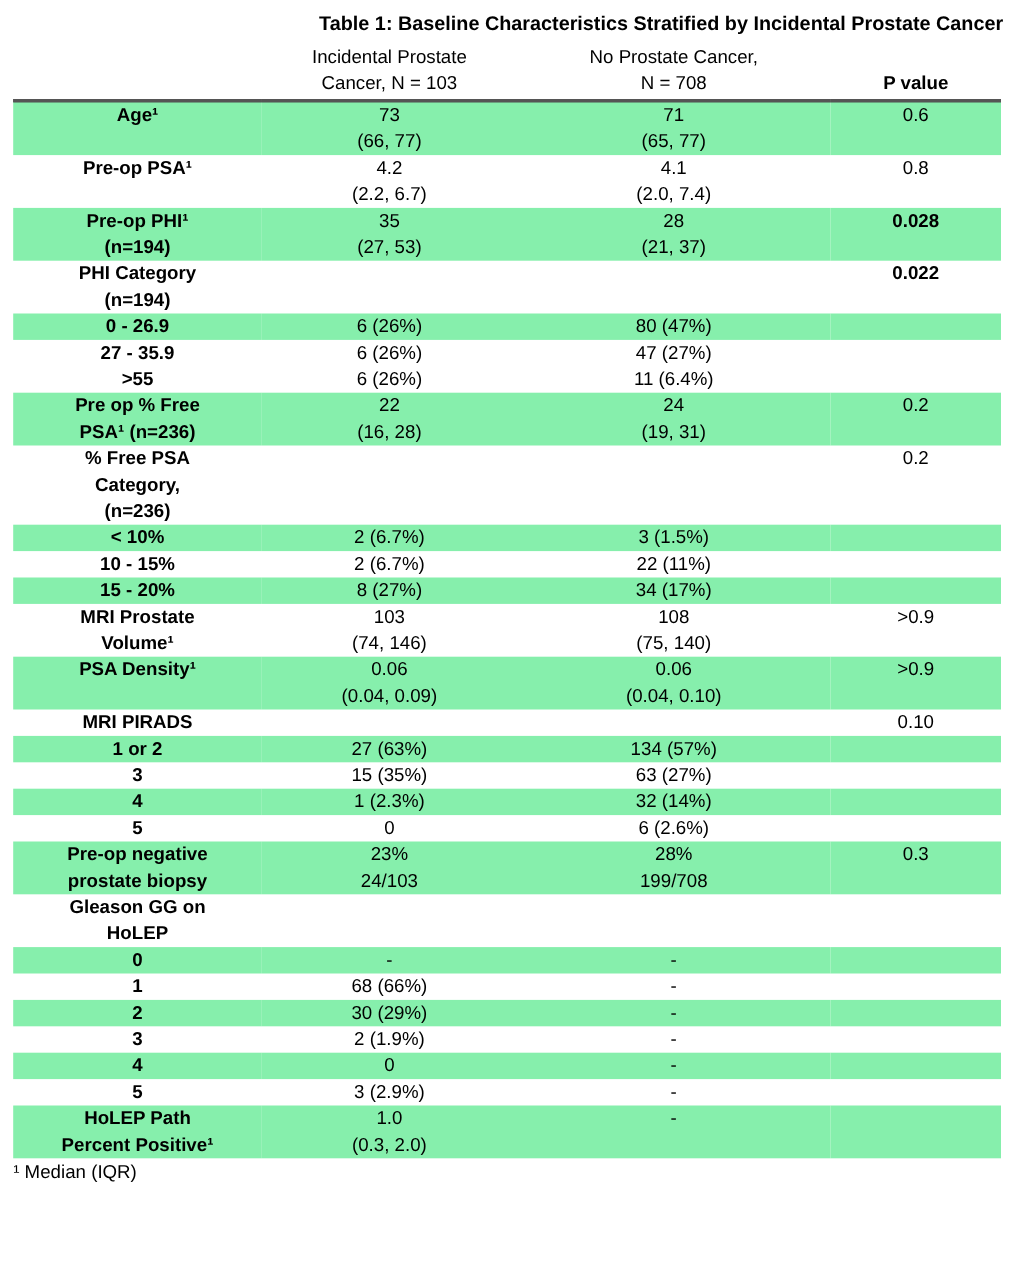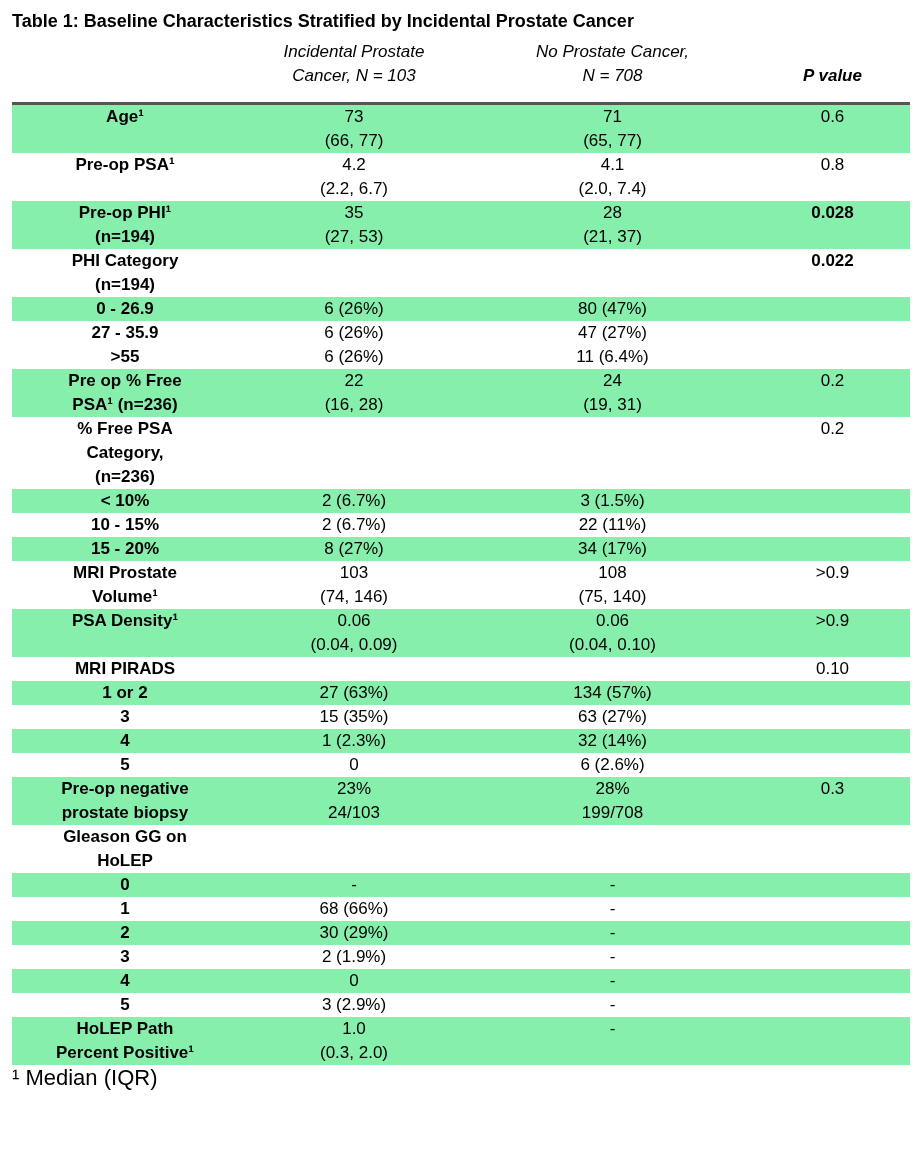--- a/index.html
+++ b/index.html
@@ -16,59 +16,59 @@
   }
   .page {
     padding: 8px 6px 0 10px;
   }
   .title {
     font-size: 18px;
     font-weight: bold;
     line-height: 22px;
     margin: 2px 0 8px 2px;
     letter-spacing: 0px;
+    text-align: right;
   }
   table.baseline {
     border-collapse: collapse;
     table-layout: fixed;
     width: 898px;
     margin-left: 2px;
   }
   col.c-label { width: 226px; }
   col.c-inc   { width: 232px; }
   col.c-noc   { width: 285px; }
   col.c-p     { width: 155px; }
 
   thead th {
     font-size: 17px;
     font-weight: normal;
     text-align: center;
     vertical-align: bottom;
     line-height: 24px;
-    padding: 0 2px 14px 2px;
+    padding: 0 2px 2px 2px;
     white-space: pre-line;
-    font-style: italic;
   }
   thead th.col-p { font-weight: bold; }
   thead tr { border-bottom: 3px solid #555555; }
 
   tbody td {
     font-size: 17px;
     line-height: 24px;
     text-align: center;
     vertical-align: top;
     padding: 0 2px;
     white-space: pre-line;
   }
   tbody td.label { font-weight: bold; }
   tbody td.pval.bold { font-weight: bold; text-align: center; }
   tbody tr.shaded { background: #86efac; }
 
   .footnote {
-    font-size: 22px;
+    font-size: 17px;
     line-height: 24px;
     margin: 1px 0 0 2px;
   }
 </style>
 </head>
 <body>
 
 <div class="page">
 
   <div class="title">Table 1: Baseline Characteristics Stratified by Incidental Prostate Cancer</div>

